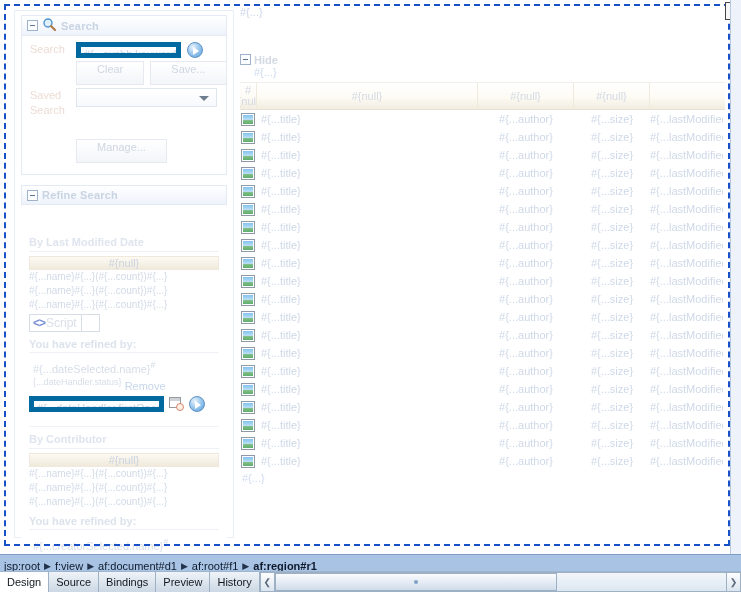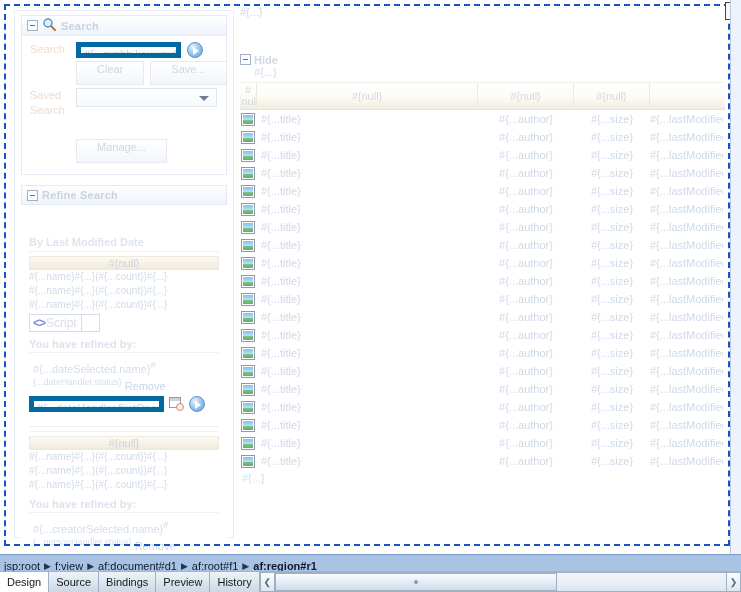--- a/index.html
+++ b/index.html
@@ -553,20 +553,21 @@
             <span class="cal-ico">
                 <span class="sheet"></span>
                 <span class="clock"></span>
               </span>
             <span class="go-btn"></span>
           </div>
 
           <div class="hr-soft" style="margin-top:14px;"></div>
 
           
+          <div class="section-label">By Contributor</div>
           <div class="hr-soft"></div>
           <div class="facet-bar">#{null}</div>
           <div class="facet-item">#{...name}#{...}(#{...count})#{...}</div>
           <div class="facet-item">#{...name}#{...}(#{...count})#{...}</div>
           <div class="facet-item">#{...name}#{...}(#{...count})#{...}</div>
 
           <div class="refined-head">You have refined by:</div>
           <div class="hr-soft"></div>
           <div class="refined-text">
             <span>#{...creatorSelected.name}</span><sup>#{...personHandler.status}</sup>

